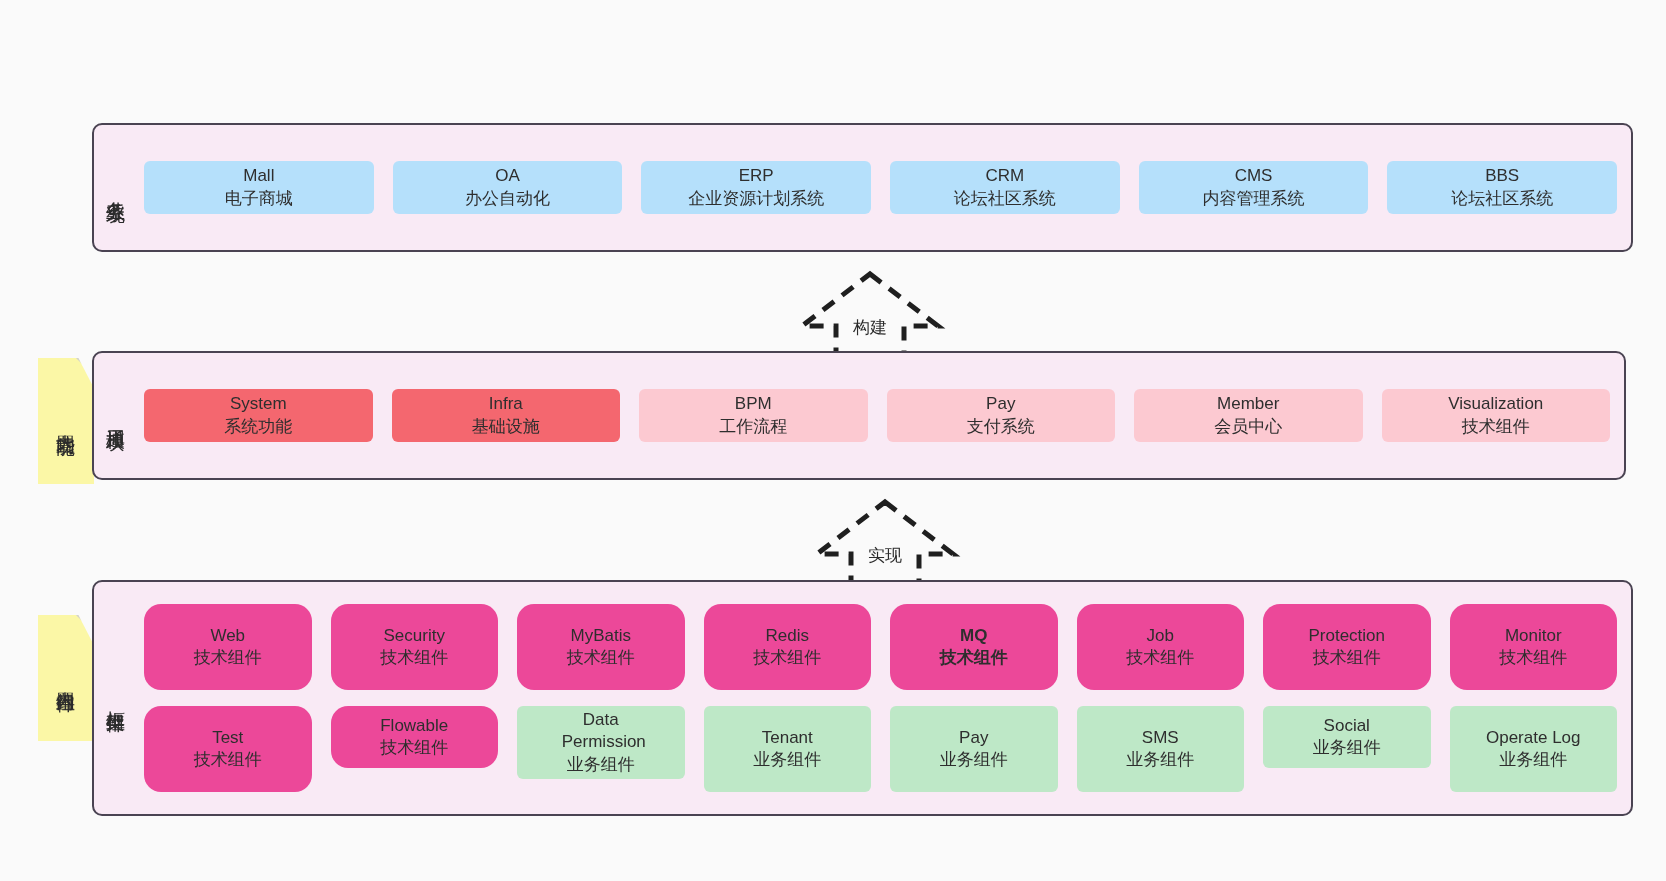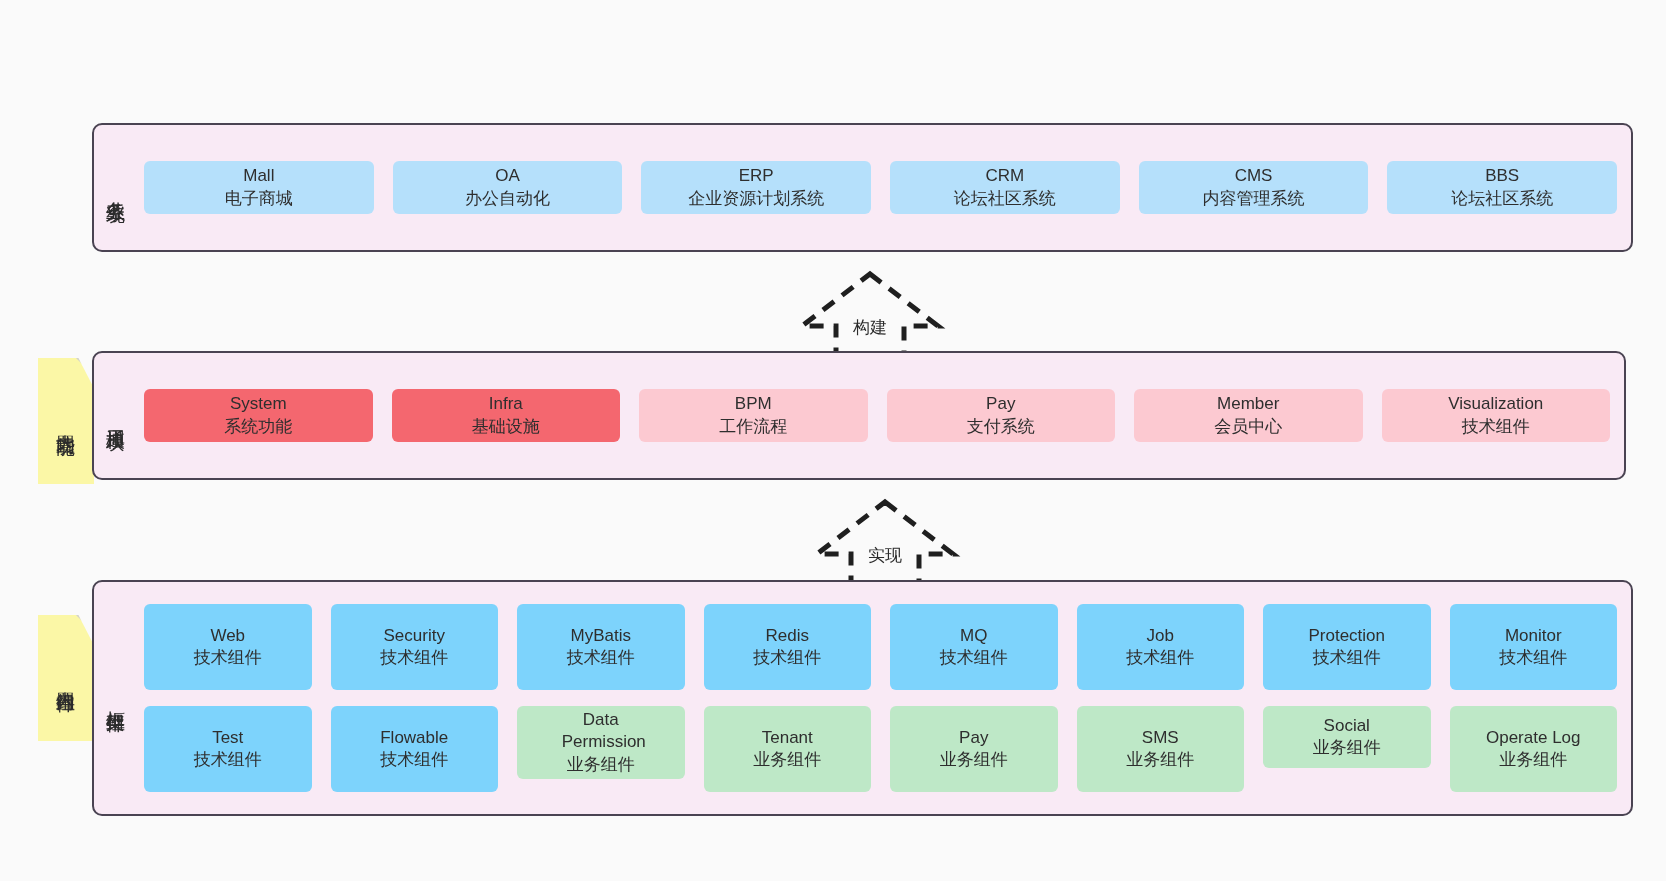--- a/index.html
+++ b/index.html
@@ -77,21 +77,21 @@
     box-sizing: border-box;
     padding: 4px 6px;
   }
   .cell .en { font-size: 17px; }
   .cell .cn { font-size: 17px; }
 
   
   .c-blue      { background: #b5e0fb; }
   .c-red       { background: #f4676f; }
   .c-pink      { background: #fcc9d1; }
-  .c-green     { background: #7dd3fc; }
+  .c-green     { background: #ec4899; border-radius: 17px; }
   .c-lightgreen{ background: #bee8c7; }
 
   
   .note {
     position: absolute;
     background: #fbf7a6;
     box-sizing: border-box;
     display: flex;
     align-items: center;
     justify-content: center;
@@ -240,21 +240,21 @@
           <span class="cn">技术组件</span>
         </div>
         <div class="cell c-green" style="height:86px;">
           <span class="en">MyBatis</span>
           <span class="cn">技术组件</span>
         </div>
         <div class="cell c-green" style="height:86px;">
           <span class="en">Redis</span>
           <span class="cn">技术组件</span>
         </div>
-        <div class="cell c-green" style="height:86px;">
+        <div class="cell c-green" style="height:86px;font-weight:bold;">
           <span class="en">MQ</span>
           <span class="cn">技术组件</span>
         </div>
         <div class="cell c-green" style="height:86px;">
           <span class="en">Job</span>
           <span class="cn">技术组件</span>
         </div>
         <div class="cell c-green" style="height:86px;">
           <span class="en">Protection</span>
           <span class="cn">技术组件</span>
@@ -263,21 +263,21 @@
           <span class="en">Monitor</span>
           <span class="cn">技术组件</span>
         </div>
       </div>
 
       <div class="row">
         <div class="cell c-green" style="height:86px;">
           <span class="en">Test</span>
           <span class="cn">技术组件</span>
         </div>
-        <div class="cell c-green" style="height:86px;">
+        <div class="cell c-green" style="height:62px;">
           <span class="en">Flowable</span>
           <span class="cn">技术组件</span>
         </div>
         <div class="cell c-lightgreen" style="height:73px;">
           <span class="en" style="max-width:78px;">Data Permission</span>
           <span class="cn">业务组件</span>
         </div>
         <div class="cell c-lightgreen" style="height:86px;">
           <span class="en">Tenant</span>
           <span class="cn">业务组件</span>

